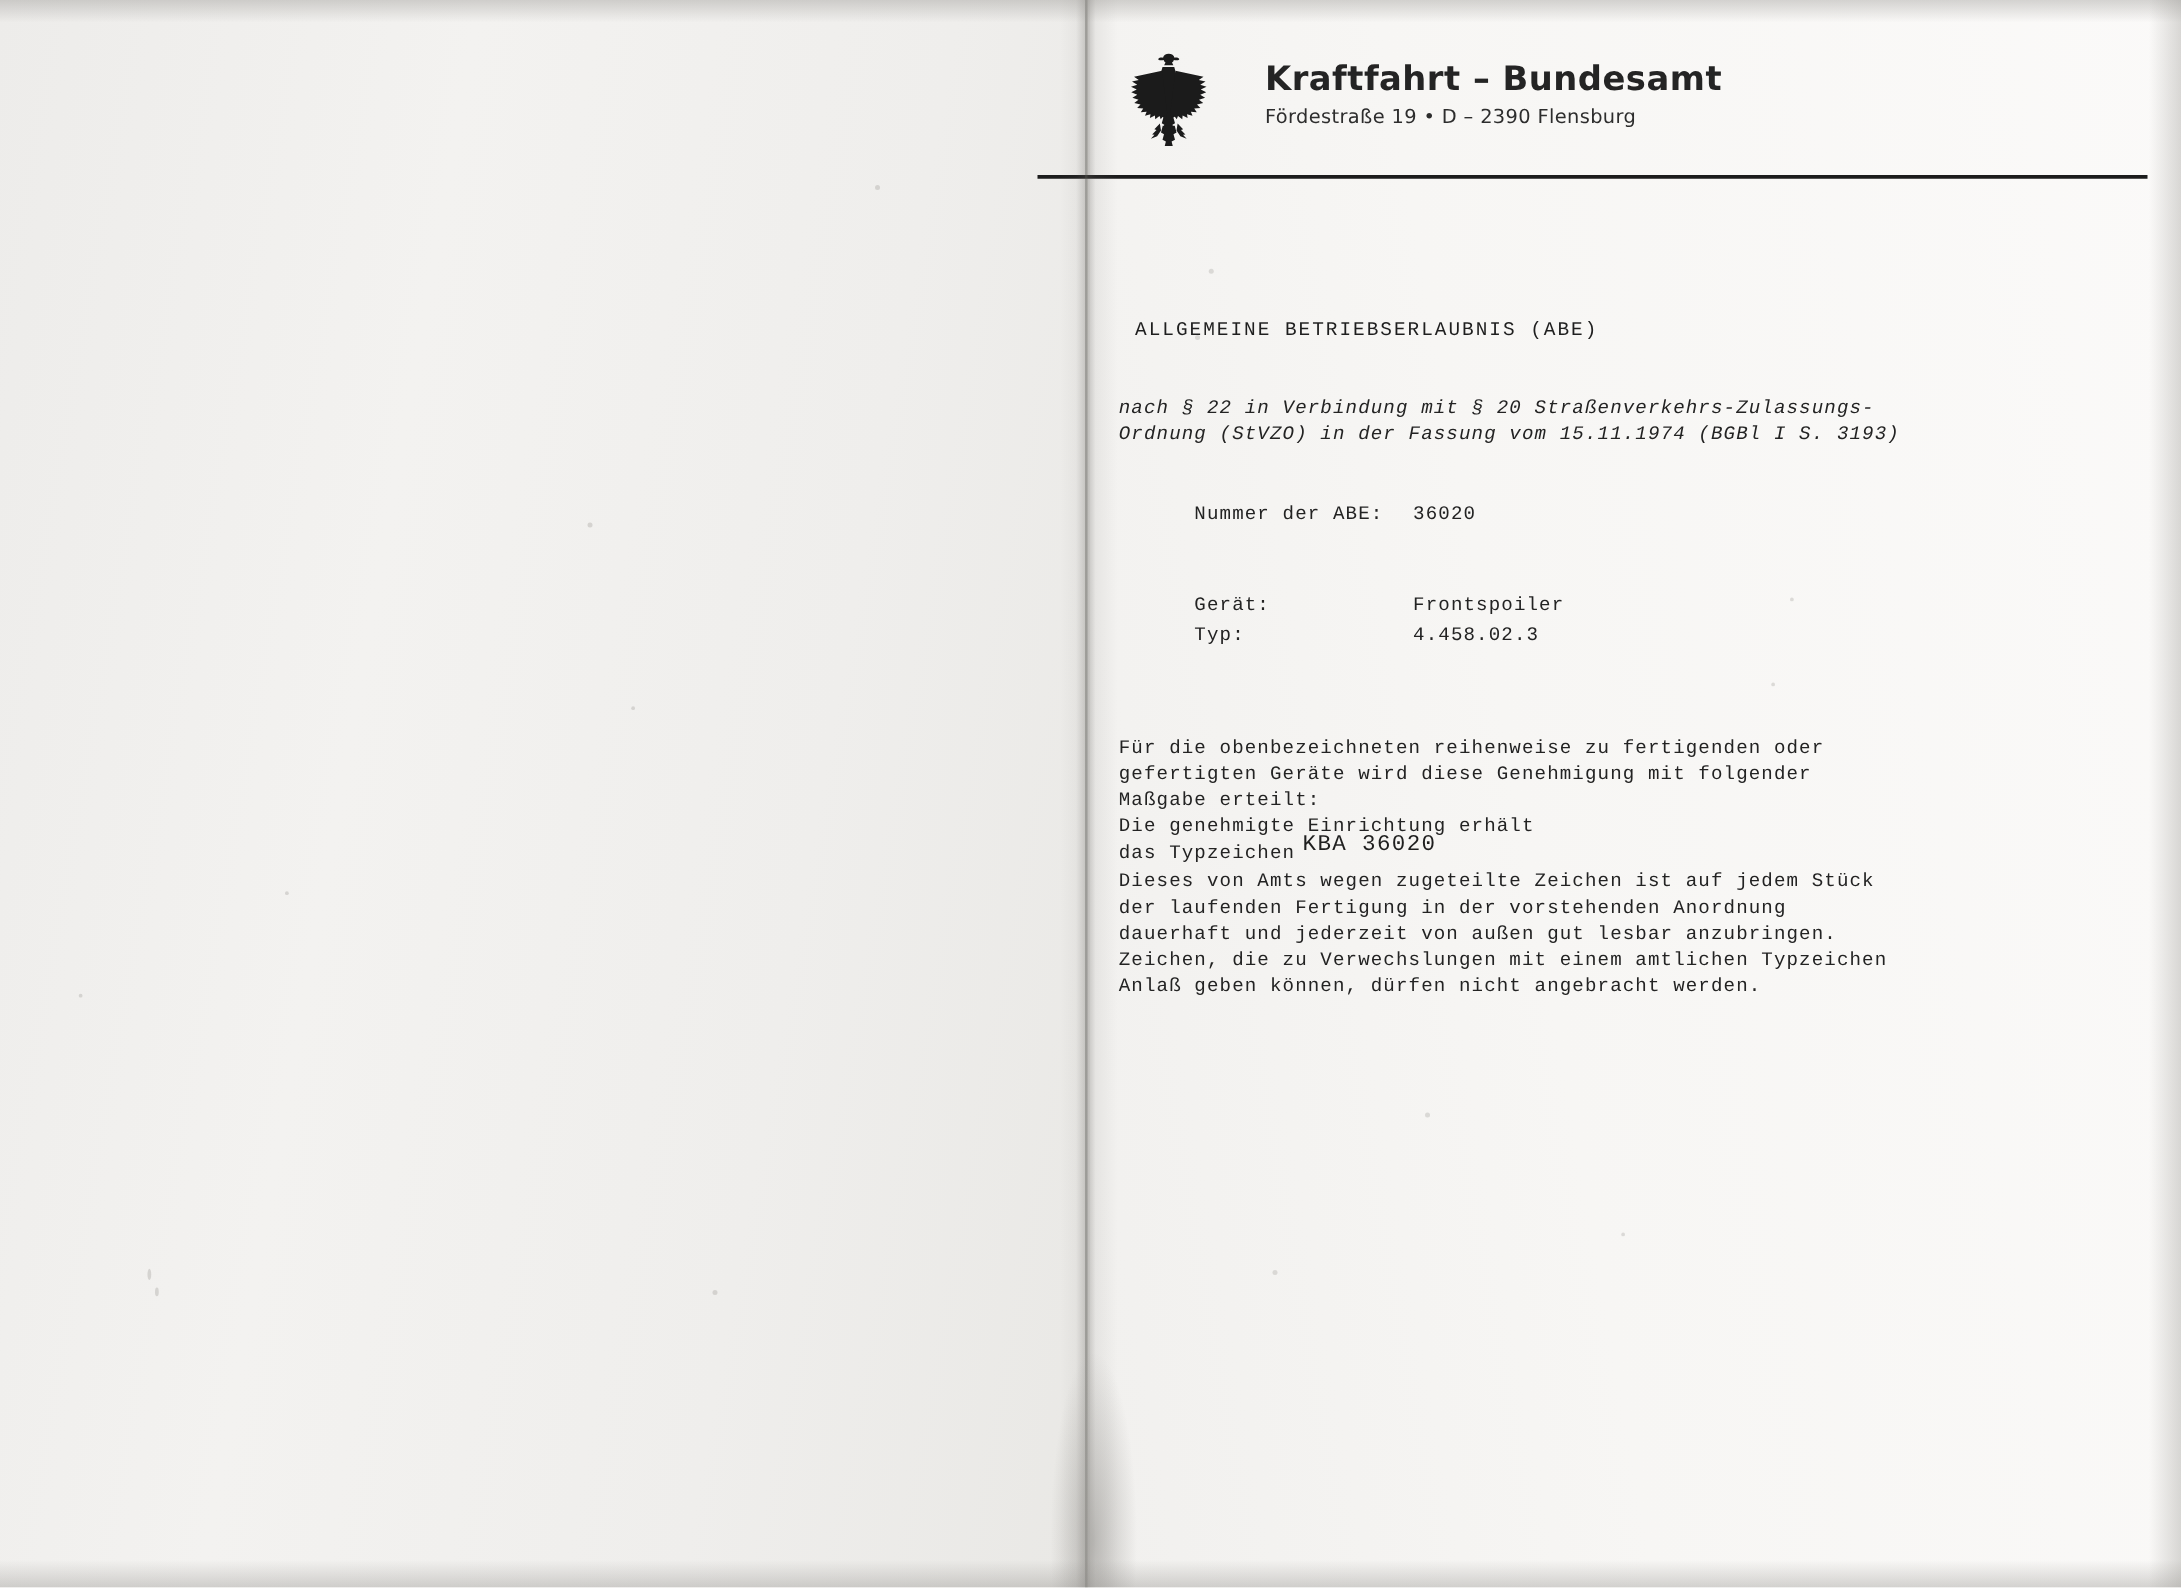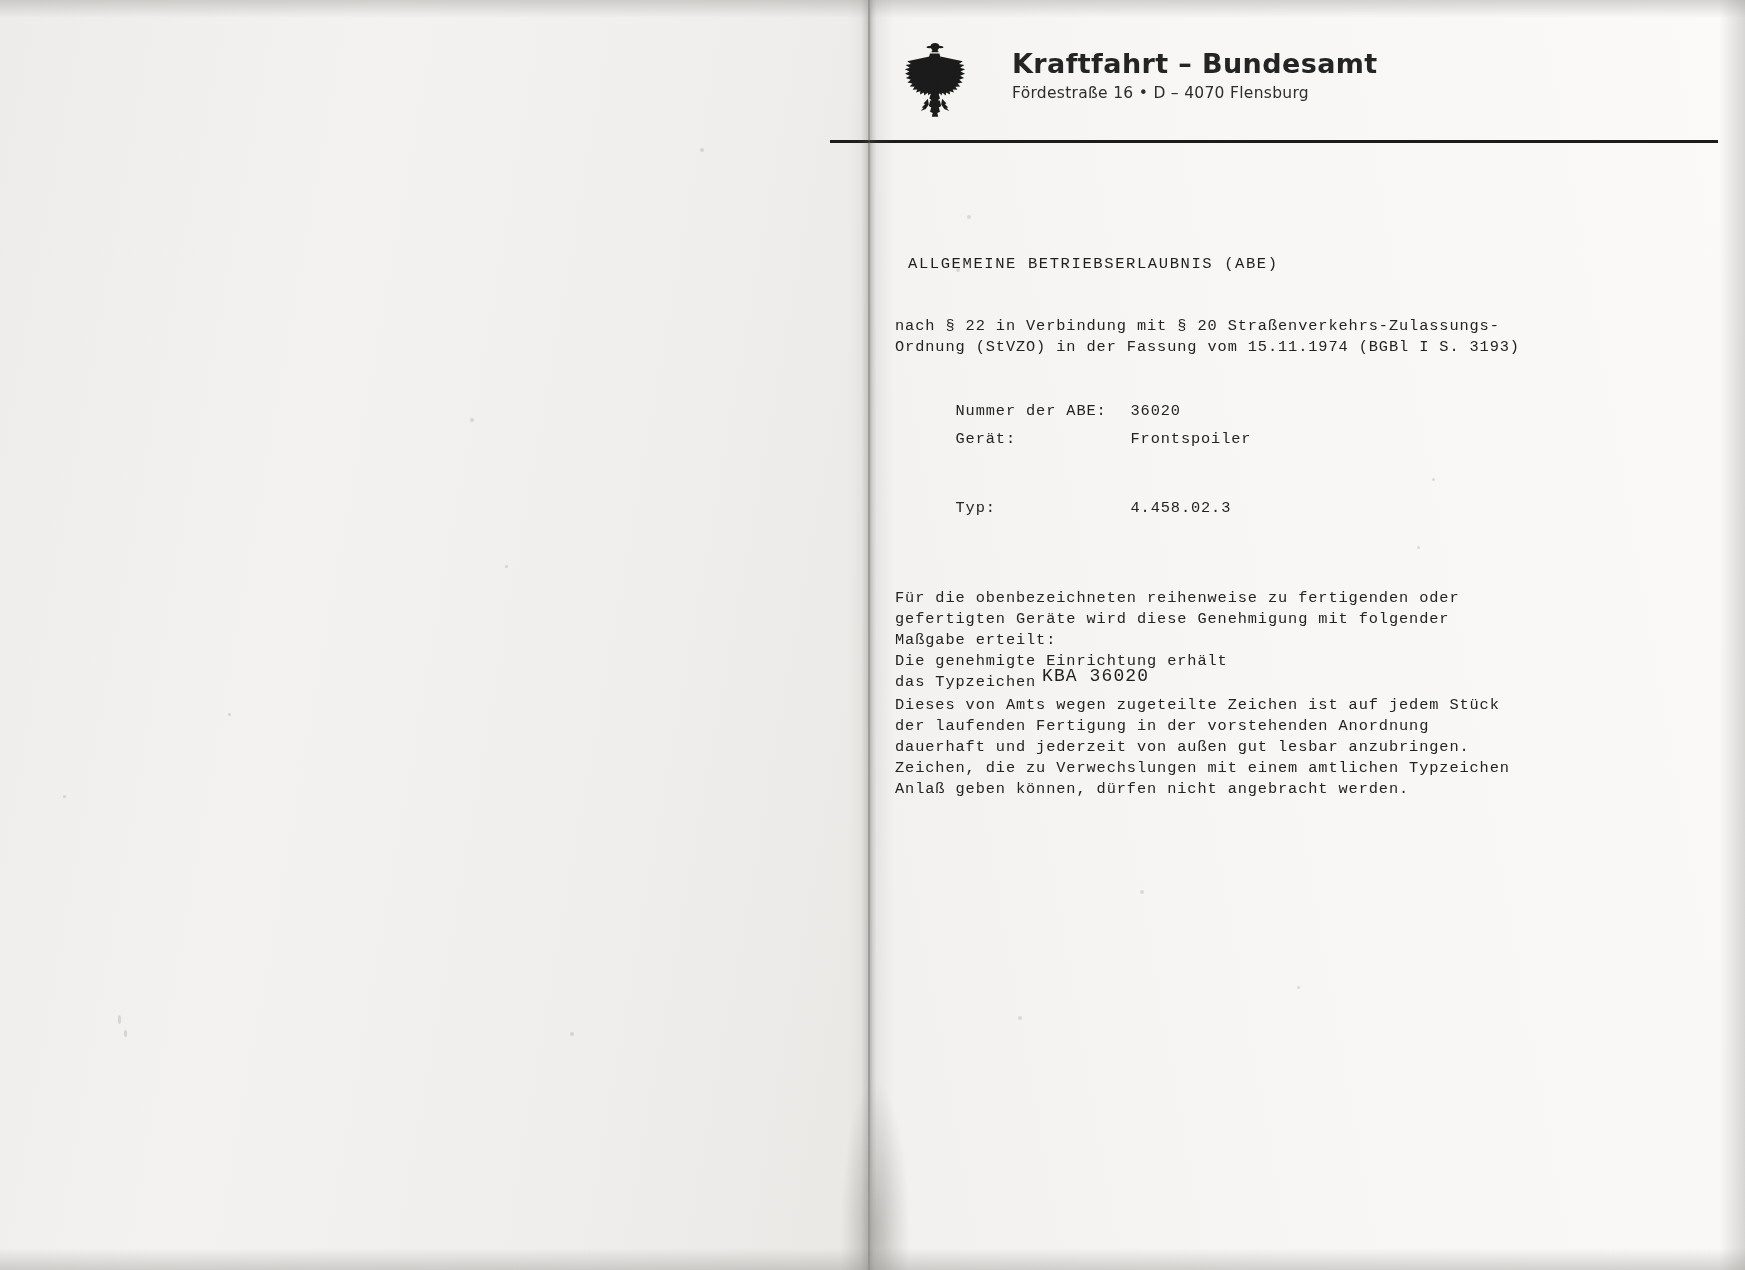--- a/index.html
+++ b/index.html
@@ -153,37 +153,37 @@
   .block {
     position: absolute;
     left: 23px;
     font-size: 15.3px;
     line-height: 21px;
     letter-spacing: .9px;
     color: #232323;
     white-space: pre-wrap;
   }
 
-  .legal       { top: 316px; width: 830px; }
+  .legal       { top: 316px; width: 830px; font-style: italic; }
   .closing     { top: 695px; width: 840px; }
 
   .field {
     position: absolute;
     left: 23px;
     font-size: 15.3px;
     letter-spacing: .9px;
     line-height: 21px;
     color: #232323;
     white-space: pre;
   }
   .field .lbl { display: inline-block; width: 175px; font-family: Liberation Mono, monospace; }
   .field .val { display: inline-block; }
 
   .f-nummer { top: 380px; }
-  .f-geraet { top: 408px; }
+  .f-geraet { top: 453px; }
   .f-typ    { top: 477px; }
   .f-inh    { top: 524px; }
 
   .mandate {
     position: absolute;
     left: 23px;
     top: 588px;
     width: 800px;
     font-size: 15.3px;
     line-height: 21px;
@@ -257,21 +257,21 @@
 
             <path d="M40.4 16.6 62.8 21.3l-3.8 2.7 5.4 1.1-4.2 2.6 5 1.6-4.6 2.3 4.4 2.1-4.8 2 3.9 2.4-4.9 1.6 3.4 2.7-5 1.1 2.7 2.9-4.9.4 2 3-4.7-.4 1.3 3.1-4.4-1.2.5 3.1-4-2-.3 3-3.4-2.7-1 2.8-2.6-3.4-1.6 2.4-1-3.9z"></path>
 
             <path d="M30.2 60.5h9.6l1.4 5.4-2.4 1.5 1.2 4.4-2.7 1.3.9 3.6h-6.4l.9-3.6-2.7-1.3 1.2-4.4-2.4-1.5z"></path>
 
             <path d="M27.9 58.8l-4.4 4.6 1.7.5-3.5 3.6 1.9.3-2.9 3.1 5-1.9 3.1-4.6zM42.1 58.8l4.4 4.6-1.7.5 3.5 3.6-1.9.3 2.9 3.1-5-1.9-3.1-4.6z"></path>
           </g>
         </svg>
       </div>
       <div class="office-title">Kraftfahrt – Bundesamt</div>
-      <div class="office-address">Fördestraße 16  •  D – 4070  Flensburg</div>
+      <div class="office-address">Fördestraße 19  •  D – 2390  Flensburg</div>
     </div>
 
     <div class="rule"></div>
 
     <div class="doc-title">ALLGEMEINE BETRIEBSERLAUBNIS (ABE)</div>
 
     <div class="block legal">nach § 22 in Verbindung mit § 20 Straßenverkehrs-Zulassungs-
 Ordnung (StVZO) in der Fassung vom 15.11.1974 (BGBl I S. 3193)</div>
 
     <div class="field f-nummer">

